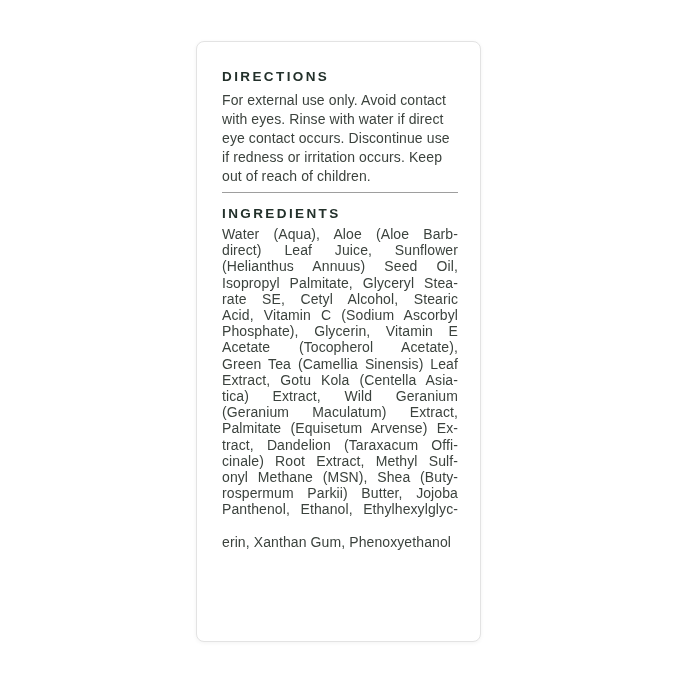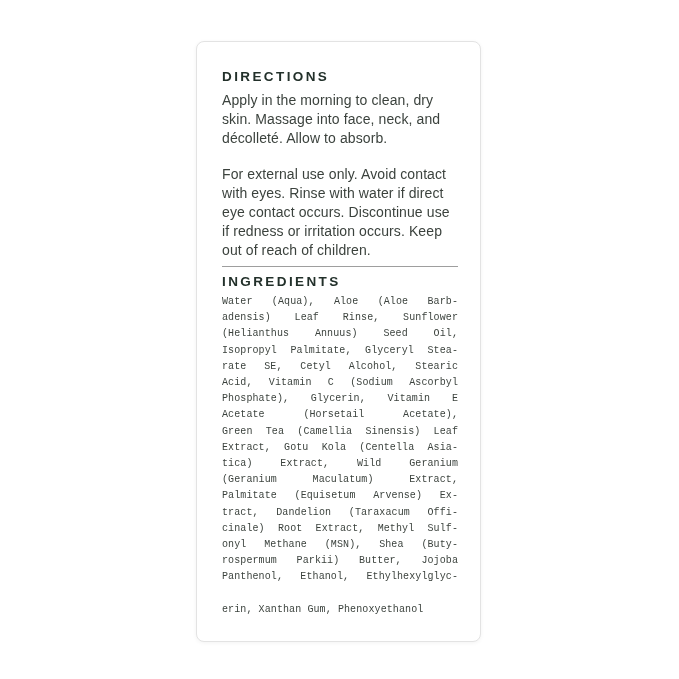--- a/index.html
+++ b/index.html
@@ -46,71 +46,65 @@
     line-height: 19px;
     letter-spacing: 0.1px;
     color: var(--body-color);
     white-space: nowrap;
   }
   .divider {
     border: none;
     border-top: 1px solid var(--divider-color);
     margin-top: 6px;
   }
-  .heading-ingredients { margin-top: 8px; }
+  .heading-ingredients { margin-top: 14px; }
   .ing-block { margin-top: 5px; }
   .ing-line {
-    font-size: 10px;
+    font-size: 14px;
     line-height: 16.2px;
     letter-spacing: 0.1px;
     color: var(--body-color);
     text-align: justify;
     text-align-last: justify;
-    font-family: Liberation Mono, monospace;
   }
   .ing-line.last {
     text-align-last: left;
     margin-top: 16px;
   }
 </style>
 </head>
 <body>
 
 <div class="canvas">
   <section class="card">
 
     <h2 class="section-heading">DIRECTIONS</h2>
 
-    <div class="para" id="dir-p1">
-        <div class="dir-line">Apply in the morning to clean, dry</div>
-        <div class="dir-line">skin. Massage into face, neck, and</div>
-        <div class="dir-line">décolleté. Allow to absorb.</div>
-      </div>
 
     <div class="para" id="dir-p2">
         <div class="dir-line">For external use only. Avoid contact</div>
         <div class="dir-line">with eyes. Rinse with water if direct</div>
         <div class="dir-line">eye contact occurs. Discontinue use</div>
         <div class="dir-line">if redness or irritation occurs. Keep</div>
         <div class="dir-line">out of reach of children.</div>
       </div>
 
     <hr class="divider">
 
     <h2 class="section-heading heading-ingredients">INGREDIENTS</h2>
 
     <div class="ing-block" id="ing-block">
         <div class="ing-line">Water (Aqua), Aloe (Aloe Barb-</div>
-        <div class="ing-line">adensis) Leaf Rinse, Sunflower</div>
+        <div class="ing-line">direct) Leaf Juice, Sunflower</div>
         <div class="ing-line">(Helianthus Annuus) Seed Oil,</div>
         <div class="ing-line">Isopropyl Palmitate, Glyceryl Stea-</div>
         <div class="ing-line">rate SE, Cetyl Alcohol, Stearic</div>
         <div class="ing-line">Acid, Vitamin C (Sodium Ascorbyl</div>
         <div class="ing-line">Phosphate), Glycerin, Vitamin E</div>
-        <div class="ing-line">Acetate (Horsetail Acetate),</div>
+        <div class="ing-line">Acetate (Tocopherol Acetate),</div>
         <div class="ing-line">Green Tea (Camellia Sinensis) Leaf</div>
         <div class="ing-line">Extract, Gotu Kola (Centella Asia-</div>
         <div class="ing-line">tica) Extract, Wild Geranium</div>
         <div class="ing-line">(Geranium Maculatum) Extract,</div>
         <div class="ing-line">Palmitate (Equisetum Arvense) Ex-</div>
         <div class="ing-line">tract, Dandelion (Taraxacum Offi-</div>
         <div class="ing-line">cinale) Root Extract, Methyl Sulf-</div>
         <div class="ing-line">onyl Methane (MSN), Shea (Buty-</div>
         <div class="ing-line">rospermum Parkii) Butter, Jojoba</div>
         <div class="ing-line">Panthenol, Ethanol, Ethylhexylglyc-</div>

